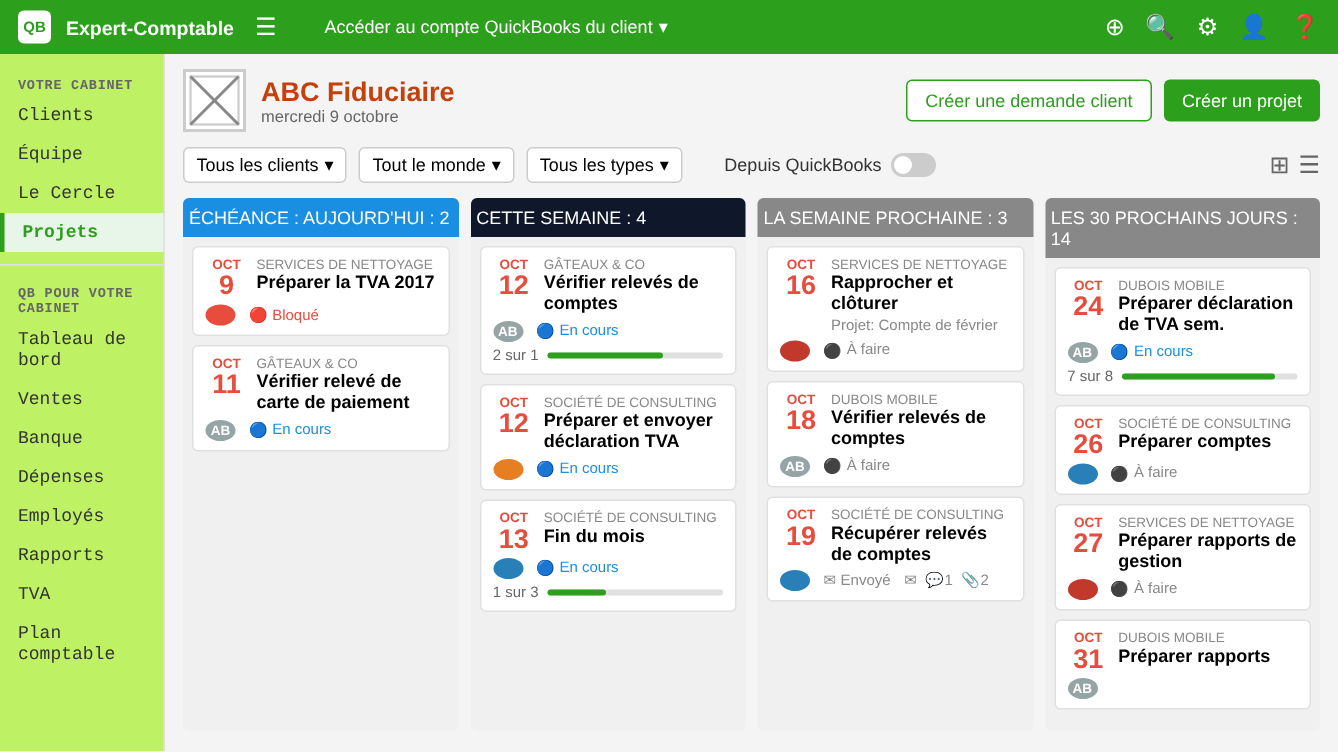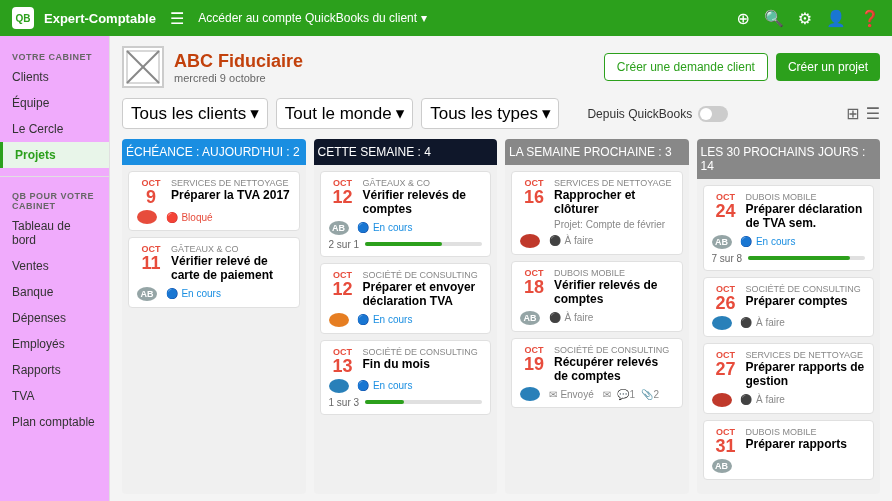--- a/index.html
+++ b/index.html
@@ -17,34 +17,35 @@
     }
     .top-nav-logo {
       background: white;
       border-radius: 4px;
       width: 22px; height: 22px;
       display: flex; align-items: center; justify-content: center;
       font-weight: bold; color: #2ca01c; font-size: 10px;
     }
     .top-nav-brand { font-weight: bold; font-size: 13px; margin-right: 4px; }
     .top-nav-hamburger { font-size: 16px; cursor: pointer; margin-right: 4px; }
-    .top-nav-link { font-size: 12px; display: flex; align-items: center; gap: 4px; cursor: pointer; }
+    .top-nav-link { font-size: 12px; display: flex; align-items: center; gap: 4px; cursor: pointer; margin-left: 18px; }
     .top-nav-right { margin-left: auto; display: flex; align-items: center; gap: 14px; }
     .top-nav-icon { font-size: 16px; cursor: pointer; }
 
     
     .main-layout { display: flex; height: calc(501px - 36px); }
 
     
     .sidebar {
       width: 110px;
-      background: #f0abfc;
+      background: #bef264;
       border-right: 1px solid #e0e0e0;
       padding: 10px 0;
       flex-shrink: 0;
+      font-family: Liberation Mono, monospace;
     }
     .sidebar-section-title {
       font-size: 9px;
       font-weight: bold;
       color: #666;
       padding: 6px 12px 2px;
       text-transform: uppercase;
       letter-spacing: 0.5px;
     }
     .sidebar-item {
@@ -105,21 +106,21 @@
       display: flex;
       align-items: center;
       gap: 8px;
       margin-bottom: 10px;
     }
     .filter-select {
       border: 1px solid #ccc;
       background: white;
       padding: 4px 8px;
       border-radius: 4px;
-      font-size: 17px;
+      font-size: 12px;
       cursor: pointer;
       display: flex; align-items: center; gap: 4px;
     }
     .filter-toggle {
       display: flex; align-items: center; gap: 6px;
       font-size: 12px; color: #333;
       margin-left: 20px;
     }
     .toggle-switch {
       width: 30px; height: 16px;

